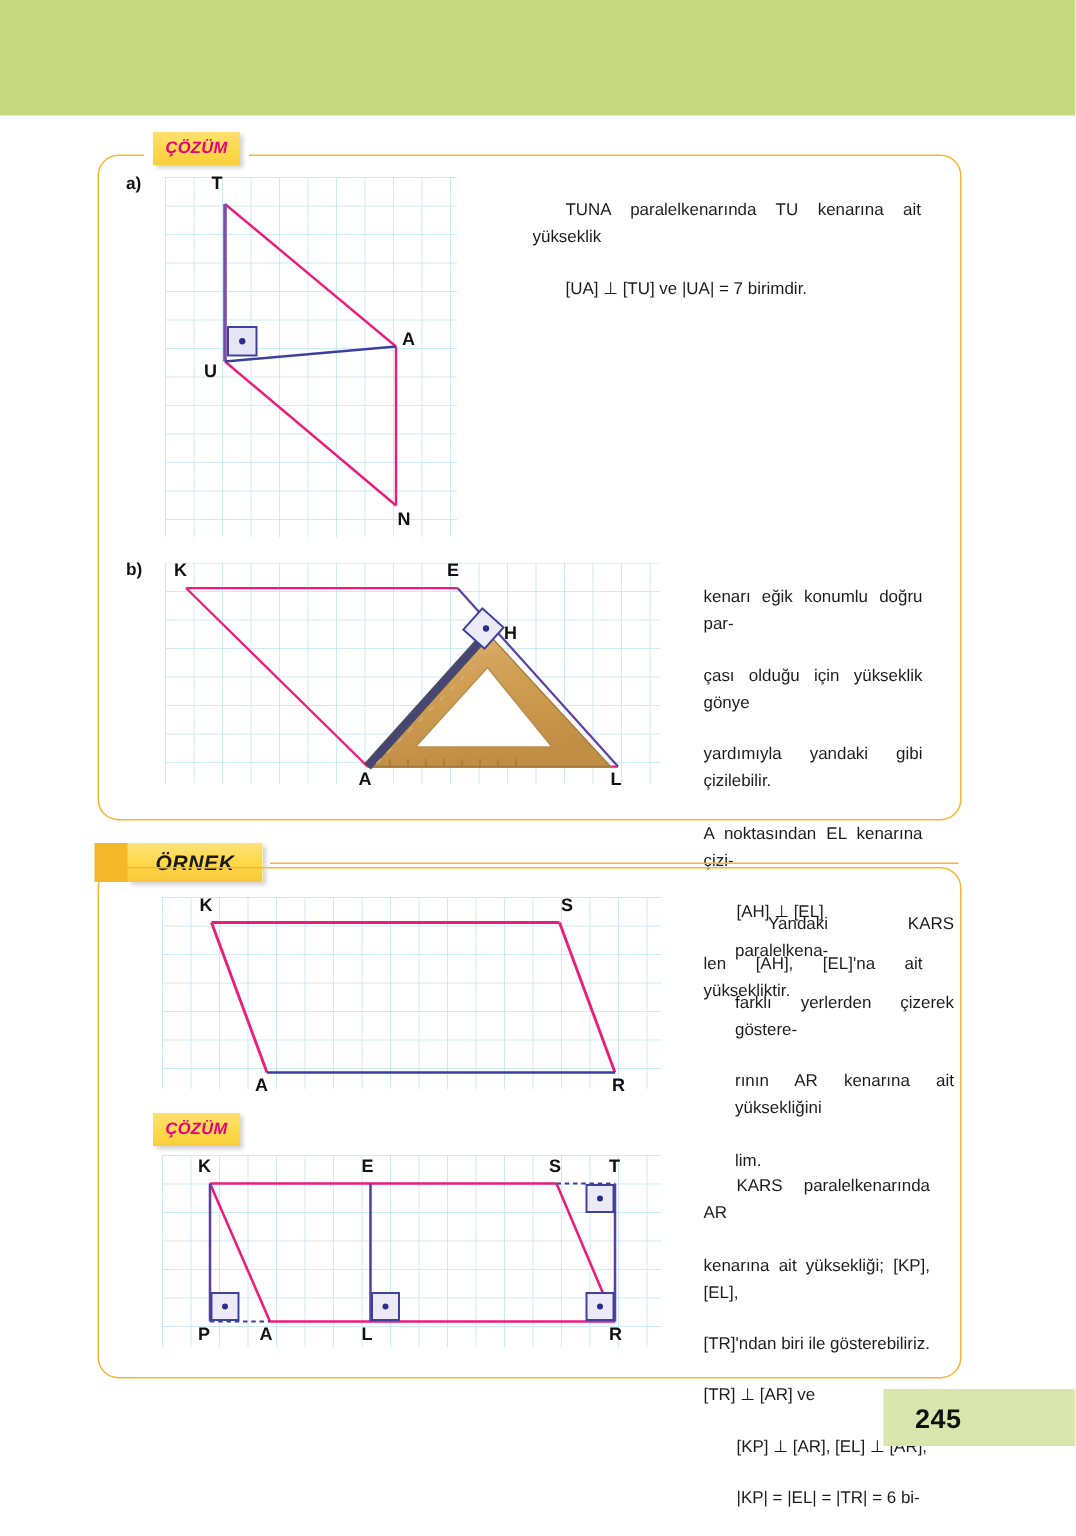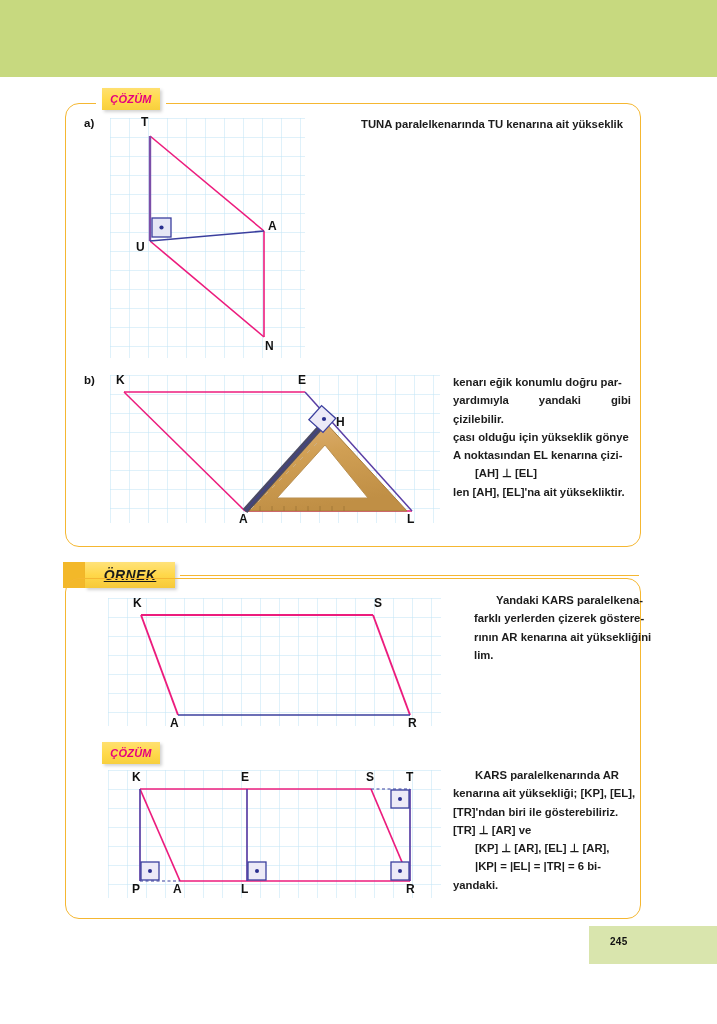--- a/index.html
+++ b/index.html
@@ -9,44 +9,44 @@
     font-family:"Liberation Sans", sans-serif;
     color:#1a1a1a;
   }
   .page{position:absolute;inset:0;}
 
   
   .top-band{position:absolute;left:0;top:0;width:717px;height:77px;background:#c7d97f;}
 
   
   .page-band{position:absolute;left:589px;top:926px;width:128px;height:38px;background:#d9e5ad;}
-  .page-num{position:absolute;left:610px;top:936px;font-size:10px;font-weight:bold;color:#111;letter-spacing:.3px;}
+  .page-num{position:absolute;left:610px;top:936px;font-size:18px;font-weight:bold;color:#111;letter-spacing:.3px;}
 
   
   .card{position:absolute;border:1.4px solid #f5b731;border-radius:14px;background:transparent;}
   .card.c1{left:65px;top:103px;width:574px;height:442px;}
   .card.c2{left:65px;top:578px;width:574px;height:339px;}
 
   
   .mask{position:absolute;background:#ffffff;}
 
   
   .badge{position:absolute;height:22px;display:flex;align-items:center;justify-content:center;
          box-shadow:2px 2px 3px rgba(0,0,0,.18);}
   .badge-cozum{width:58px;background:linear-gradient(180deg,#ffe070 0%,#ffd94a 55%,#f7cf3d 100%);
          color:#e5007e;font-size:11px;font-style:italic;font-weight:bold;letter-spacing:.2px;}
   .badge-ornek{width:90px;height:26px;
          background:linear-gradient(180deg,#ffe27a 0%,#ffd84a 50%,#f6c93a 100%);
-         color:#1a1a1a;font-size:14px;font-style:italic;font-weight:bold;letter-spacing:.4px;text-decoration:underline;}
+         color:#1a1a1a;font-size:14px;font-style:italic;font-weight:bold;letter-spacing:.4px;}
   .badge-ornek-tab{position:absolute;left:63px;top:562px;width:26px;height:26px;background:#f3b829;}
   .ornek-rule{position:absolute;left:180px;top:575px;width:459px;height:1.3px;background:#f5b731;}
 
   
   .txt{position:absolute;font-size:11.3px;line-height:18.3px;color:#1c1c1c;text-align:justify;}
-  .txt p{margin:0;font-weight:bold;}
+  .txt p{margin:16px;}
   .indent{display:inline-block;width:22px;}
 
   .label-ab{position:absolute;font-size:11.5px;font-weight:bold;color:#111;}
 
   
   .fig{position:absolute;}
   .fig svg{display:block;}
   .vlabel{position:absolute;font-size:12px;font-weight:bold;color:#111;font-family:"Liberation Sans",sans-serif;}
 </style>
 </head>
@@ -88,20 +88,21 @@
       <circle cx="51.5" cy="109.5" r="2.1" fill="#2a2f8f"></circle>
     </svg>
     <span class="vlabel" style="left:31px;top:-3px;">T</span>
     <span class="vlabel" style="left:26px;top:122px;">U</span>
     <span class="vlabel" style="left:158px;top:101px;">A</span>
     <span class="vlabel" style="left:155px;top:221px;">N</span>
   </div>
 
   <div class="txt" style="left:339px;top:115px;width:291px;">
     <p><span class="indent"></span><span>TUNA paralelkenarında TU kenarına ait yükseklik</span></p>
+    <p><span class="indent"></span><span>[UA] ⊥ [TU] ve |UA| = 7 birimdir.</span></p>
   </div>
 
   <div class="label-ab" style="left:84px;top:374px;">b)</div>
 
   <div class="fig" style="left:110px;top:375px;">
     <svg width="330" height="148" viewBox="0 0 330 148">
       <defs>
         <pattern id="gridB" width="19" height="19" patternUnits="userSpaceOnUse">
           <path d="M 19 0 L 0 0 0 19" fill="none" stroke="#bfe3f5" stroke-width="1"></path>
         </pattern>
@@ -162,22 +163,22 @@
     </svg>
     <span class="vlabel" style="left:6px;top:-2px;">K</span>
     <span class="vlabel" style="left:188px;top:-2px;">E</span>
     <span class="vlabel" style="left:226px;top:40px;">H</span>
     <span class="vlabel" style="left:129px;top:137px;">A</span>
     <span class="vlabel" style="left:297px;top:137px;">L</span>
   </div>
 
   <div class="txt" style="left:453px;top:373px;width:178px;">
     <p>kenarı eğik konumlu doğru par-</p>
+    <p>çası olduğu için yükseklik gönye</p>
     <p>yardımıyla yandaki gibi çizilebilir.</p>
-    <p>çası olduğu için yükseklik gönye</p>
     <p>A noktasından EL kenarına çizi-</p>
     <p><span class="indent"></span><span>[AH] ⊥ [EL]</span></p>
     <p>len [AH], [EL]'na ait yüksekliktir.</p>
   </div>
 
   <div class="badge-ornek-tab"></div>
   <div class="badge badge-ornek" style="left:85px;top:562px;">ÖRNEK</div>
   <div class="ornek-rule"></div>
 
   <div class="card c2"></div>

